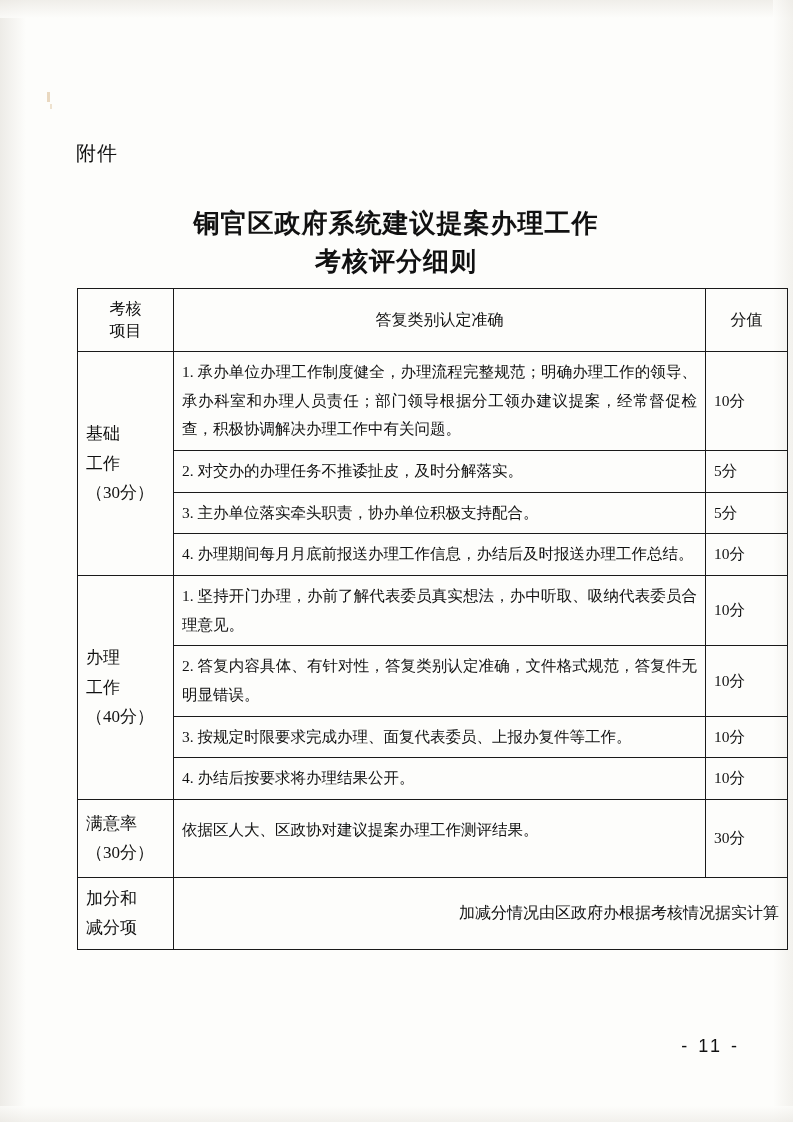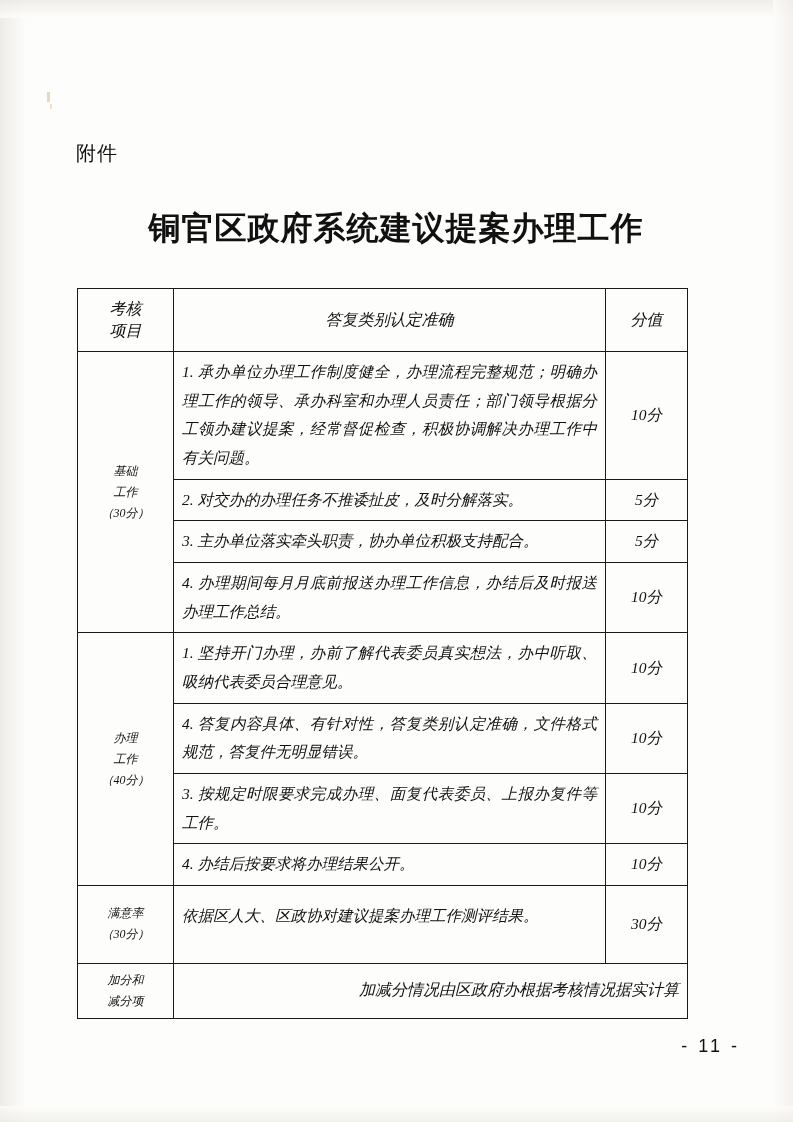--- a/index.html
+++ b/index.html
@@ -66,37 +66,36 @@
     letter-spacing: 1px;
     font-family: "Liberation Serif", "DejaVu Serif", serif;
   }
 
   .doc-title {
     position: absolute;
     left: 76px;
     top: 205px;
     width: 640px;
     text-align: center;
-    font-size: 32px;
+    font-size: 26px;
     font-weight: bold;
     line-height: 1.45;
     letter-spacing: 1px;
     font-family: "DejaVu Serif", "Liberation Serif", serif;
   }
   .doc-title .line2 { display: block; }
 
   table.score-table {
     position: absolute;
     left: 77px;
     top: 288px;
-    width: 611px;
+    width: 711px;
     border-collapse: collapse;
     table-layout: fixed;
     font-size: 15.5px;
-    font-style: italic;
   }
   table.score-table td, table.score-table th {
     border: 1.3px solid #1a1a1a;
     padding: 6px 8px;
     vertical-align: middle;
     font-weight: normal;
     font-family: "Liberation Serif", "DejaVu Serif", serif;
   }
   .col-item { width: 96px; text-align: center; }
   .col-content { }
@@ -104,34 +103,33 @@
 
   thead td {
     text-align: center;
     font-weight: bold;
     height: 50px;
     font-size: 16px;
   }
   .head-item-line { display: block; line-height: 1.4; }
 
   .cat-cell {
-    text-align: center;
     line-height: 1.75;
-    font-size: 12px;
+    font-size: 17px;
   }
   .cat-cell span { display: block; }
 
   .content-cell {
     line-height: 1.85;
     text-align: justify;
     font-size: 15.5px;
     padding: 8px 10px 8px 8px;
   }
   .score-cell {
-    text-align: center;
+    text-align: left;
     font-size: 15.5px;
   }
   .bonus-cell {
     text-align: right;
     font-size: 16px;
     line-height: 1.8;
     padding: 18px 8px;
   }
 
   .page-number {
@@ -153,20 +151,21 @@
   <div class="scan-edge-top"></div>
   <div class="scan-edge-right"></div>
   <div class="scan-edge-bottom"></div>
   <div class="speck" style="left:47px; top:92px; width:3px; height:10px;"></div>
   <div class="speck" style="left:50px; top:104px; width:2px; height:5px; opacity:.4;"></div>
 
   <div class="attachment-label">附件</div>
 
   <div class="doc-title">
     <span>铜官区政府系统建议提案办理工作</span>
+    <span class="line2">考核评分细则</span>
   </div>
 
   <table class="score-table">
     <colgroup>
       <col class="col-item">
       <col class="col-content">
       <col class="col-score">
     </colgroup>
     <thead>
       <tr>
@@ -205,21 +204,21 @@
       <tr>
         <td class="cat-cell" rowspan="4">
           <span>办理</span>
           <span>工作</span>
           <span>（40分）</span>
         </td>
         <td class="content-cell">1. 坚持开门办理，办前了解代表委员真实想法，办中听取、吸纳代表委员合理意见。</td>
         <td class="score-cell">10分</td>
       </tr>
       <tr>
-        <td class="content-cell">4. 答复内容具体、有针对性，答复类别认定准确，文件格式规范，答复件无明显错误。</td>
+        <td class="content-cell">2. 答复内容具体、有针对性，答复类别认定准确，文件格式规范，答复件无明显错误。</td>
         <td class="score-cell">10分</td>
       </tr>
       <tr>
         <td class="content-cell">3. 按规定时限要求完成办理、面复代表委员、上报办复件等工作。</td>
         <td class="score-cell">10分</td>
       </tr>
       <tr>
         <td class="content-cell">4. 办结后按要求将办理结果公开。</td>
         <td class="score-cell">10分</td>
       </tr>

